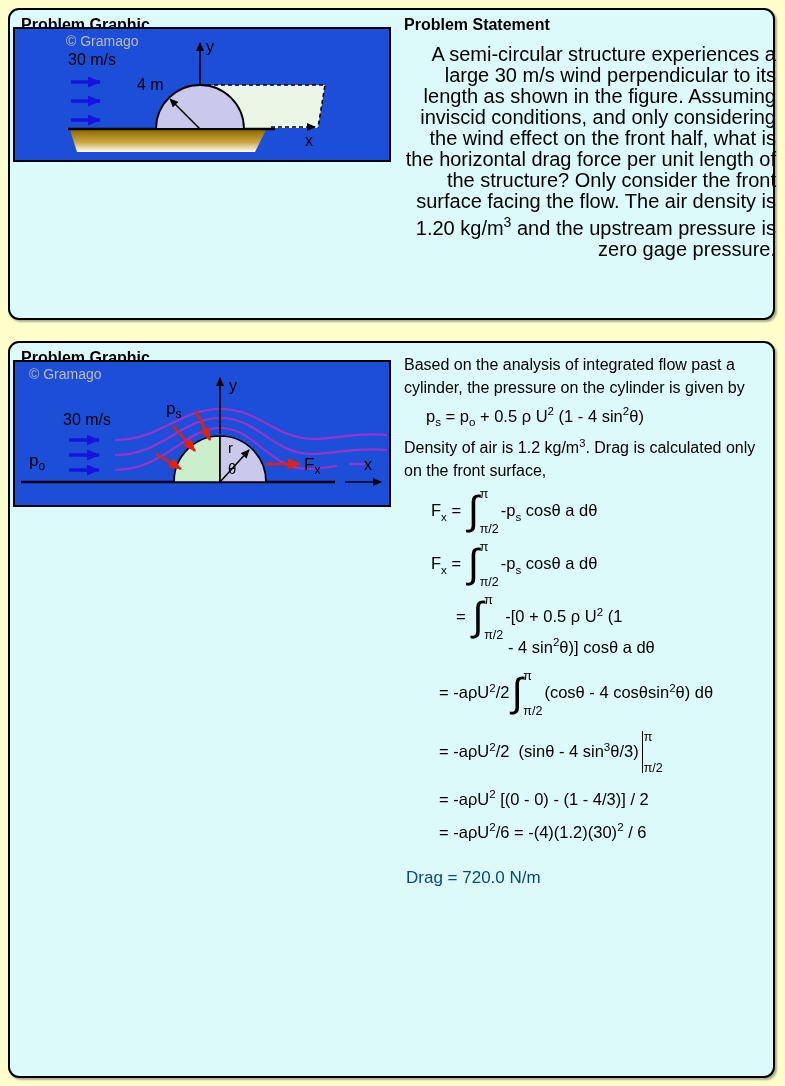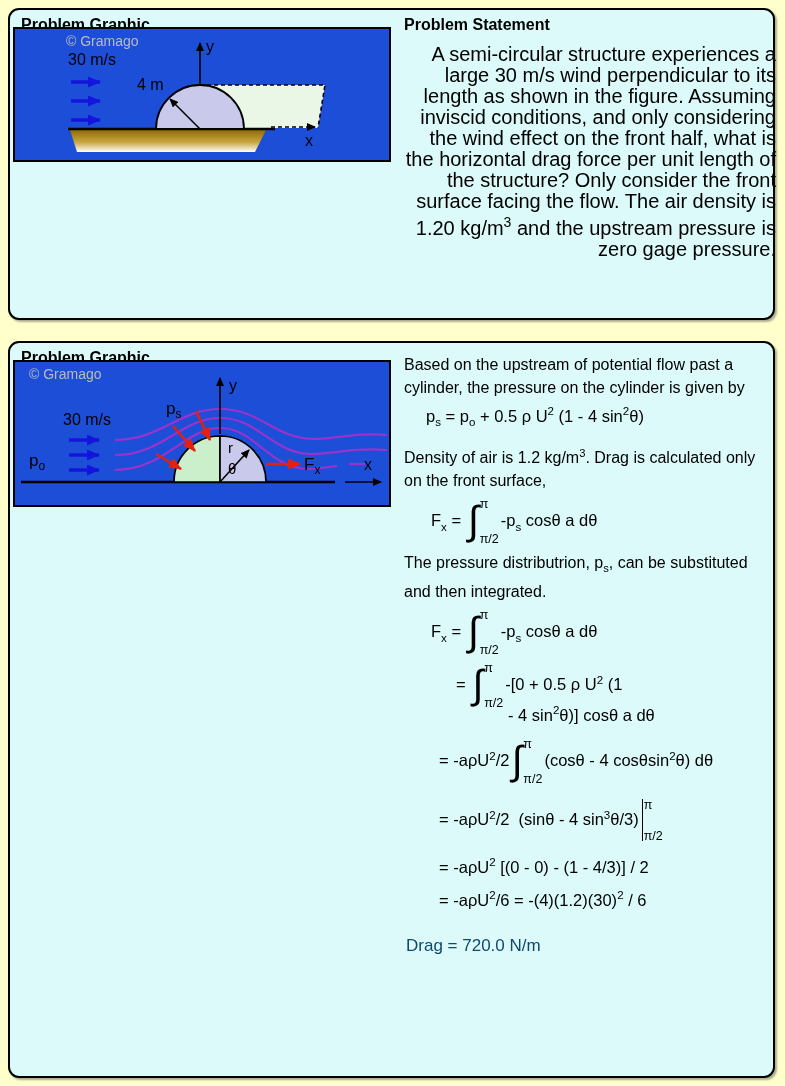--- a/index.html
+++ b/index.html
@@ -32,21 +32,21 @@
   #solution-box{height:147px;}
   .graphic-box svg{position:absolute;left:0;top:0;}
   .glabel{position:absolute;white-space:nowrap;font-size:16px;line-height:1;}
   .watermark{color:#BBBBBB;font-size:14px;}
   .right-col{position:absolute;left:394px;top:6px;width:372px;}
   .statement{font-size:20px;line-height:21px;text-align:right;}
   sub{font-size:70%;}
   sup{font-size:70%;}
   
   .st-text{font-size:16px;line-height:23px;margin:4px 0 6px 0;}
-  .st-eq{font-size:16.5px;margin:4px 0 14px 22px;white-space:pre;}
+  .st-eq{font-size:16.5px;margin:4px 0 4px 22px;white-space:pre;}
   .st-eq-int{font-size:16.5px;margin:5px 0 5px 27px;white-space:pre;}
   .st-eq-int-deep{font-size:16.5px;margin:5px 0 0 52px;white-space:pre;}
   .st-cont{font-size:16.5px;margin:-6px 0 6px 104px;white-space:pre;}
   .st-eq-mid{font-size:16.5px;margin:13px 0 13px 35px;white-space:pre;}
   .st-result{font-size:17px;color:#0c4a6e;margin:26px 0 0 2px;white-space:pre;}
   
   .intg{display:inline-flex;vertical-align:middle;margin:0 2px 0 2px;}
   .isym{font-size:40px;line-height:44px;font-family:"DejaVu Sans",sans-serif;font-weight:200;}
   .ilims{
     display:inline-flex;flex-direction:column;justify-content:space-between;
@@ -151,25 +151,24 @@
     <span class="glabel" style="left:151px;top:38px;font-size:17px;">p<sub>s</sub></span>
     <span class="glabel" style="left:289px;top:94px;font-size:17px;">F<sub>x</sub></span>
     <span class="glabel" style="left:214px;top:16px;">y</span>
     <span class="glabel" style="left:349px;top:95px;">x</span>
     <span class="glabel" style="left:213px;top:78px;font-size:15px;">r</span>
     <span class="glabel" style="left:213px;top:99px;font-size:15px;">θ</span>
   </div>
 
   <div class="right-col">
     <div id="steps-list">
-        <div class="st-text">Based on the upstream of potential flow past a cylinder, the pressure on the cylinder is given by</div>
+        <div class="st-text">Based on the analysis of integrated flow past a cylinder, the pressure on the cylinder is given by</div>
         <div class="st-eq">p<sub>s</sub> = p<sub>o</sub> + 0.5 ρ U<sup>2</sup> (1 - 4 sin<sup>2</sup>θ)</div>
         <div class="st-text">Density of air is 1.2 kg/m<sup>3</sup>. Drag is calculated only on the front surface,</div>
         <div class="st-eq-int">F<sub>x</sub> = <span class="intg"><span class="isym">∫</span><span class="ilims"><span>π</span><span>π/2</span></span></span>-p<sub>s</sub> cosθ a dθ</div>
-        <div class="st-text">The pressure distributrion, p<sub>s</sub>, can be substituted and then integrated.</div>
         <div class="st-eq-int">F<sub>x</sub> = <span class="intg"><span class="isym">∫</span><span class="ilims"><span>π</span><span>π/2</span></span></span>-p<sub>s</sub> cosθ a dθ</div>
         <div class="st-eq-int-deep">= <span class="intg"><span class="isym">∫</span><span class="ilims"><span>π</span><span>π/2</span></span></span>-[0 + 0.5 ρ U<sup>2</sup> (1</div>
         <div class="st-cont">- 4 sin<sup>2</sup>θ)] cosθ a dθ</div>
         <div class="st-eq-mid">= -aρU<sup>2</sup>/2<span class="intg"><span class="isym">∫</span><span class="ilims"><span>π</span><span>π/2</span></span></span>(cosθ - 4 cosθsin<sup>2</sup>θ) dθ</div>
         <div class="st-eq-mid">= -aρU<sup>2</sup>/2  (sinθ - 4 sin<sup>3</sup>θ/3)<span class="ebar"><span class="eline"></span><span class="ilims"><span>π</span><span>π/2</span></span></span></div>
         <div class="st-eq-mid">= -aρU<sup>2</sup> [(0 - 0) - (1 - 4/3)] / 2</div>
         <div class="st-eq-mid">= -aρU<sup>2</sup>/6 = -(4)(1.2)(30)<sup>2</sup> / 6</div>
         <div class="st-result">Drag = 720.0 N/m</div>
       </div>
   </div>

